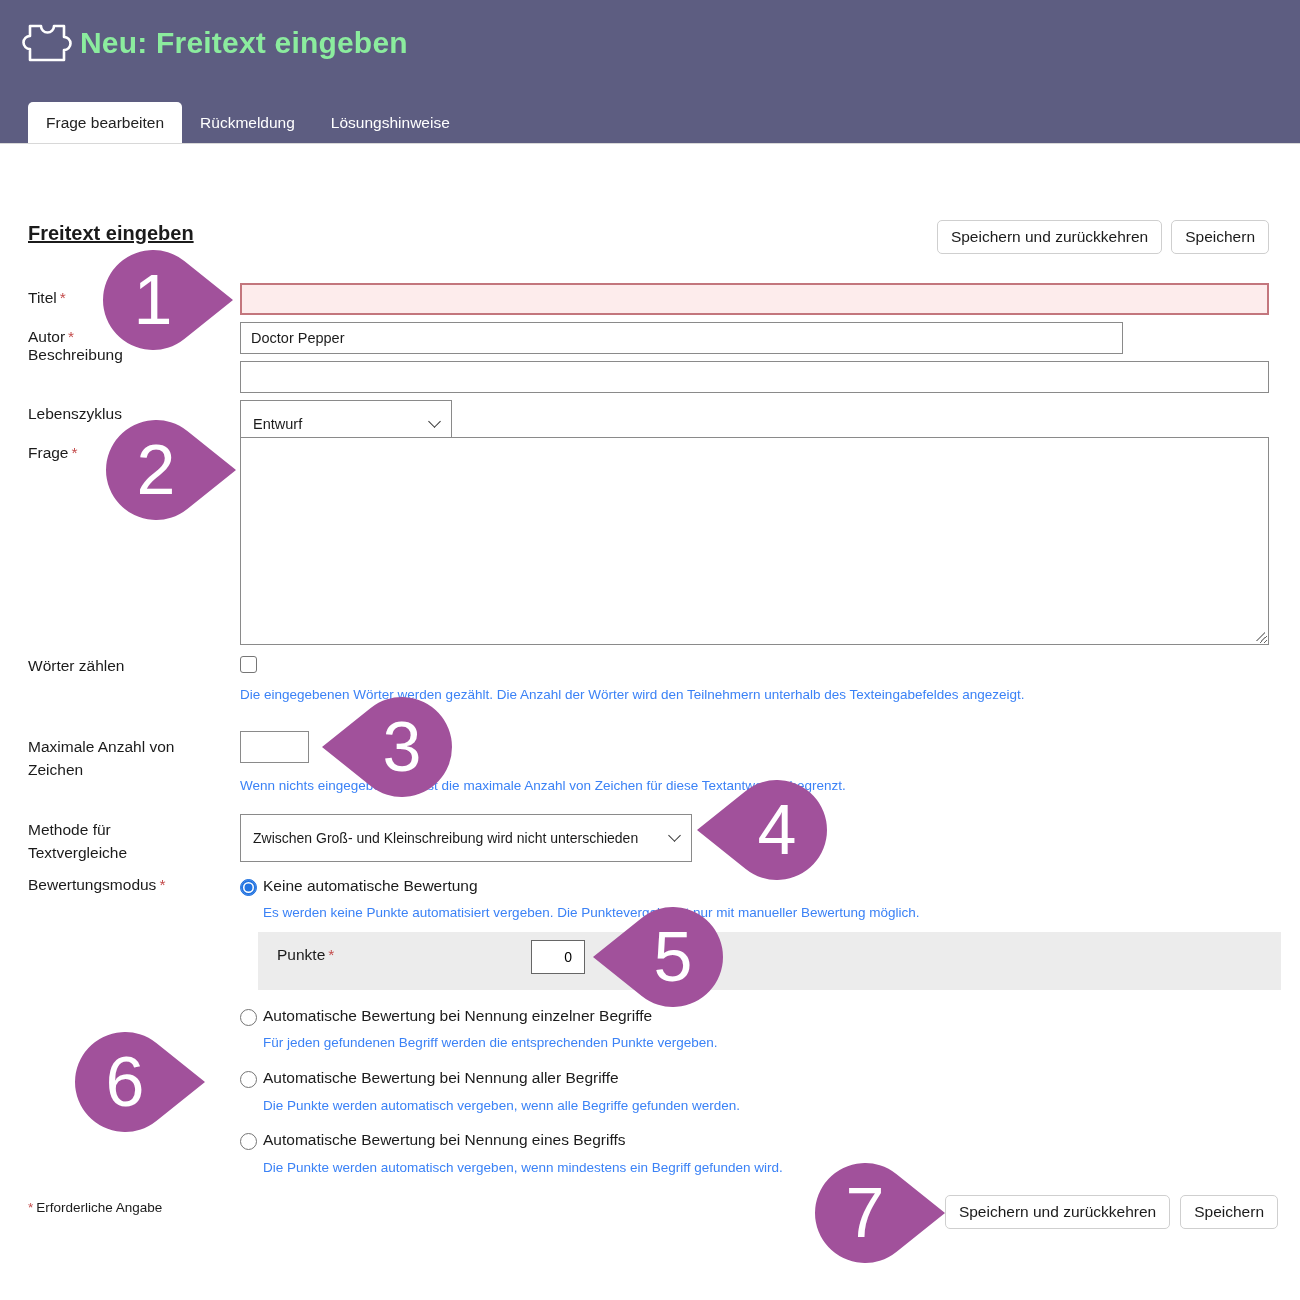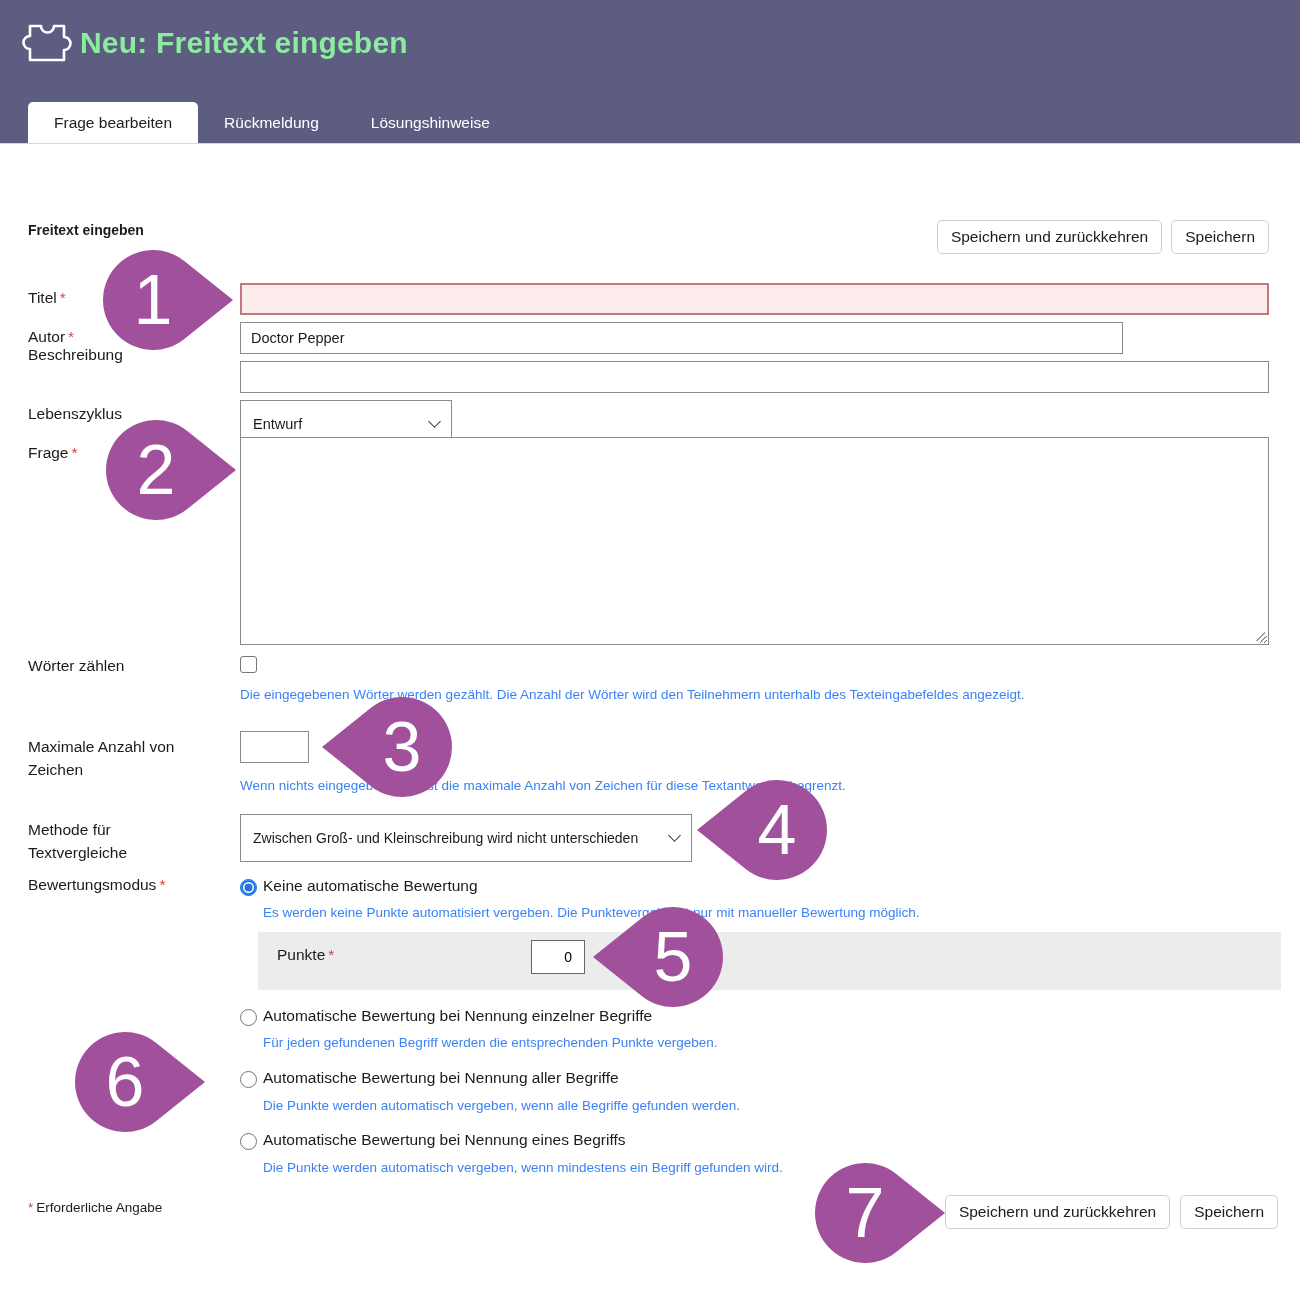--- a/index.html
+++ b/index.html
@@ -13,26 +13,26 @@
   
   #header { position:absolute; top:0; left:0; width:1300px; height:143px;
             background:#5d5d81; box-shadow:0 1px 0 #d8d8d8; }
   #header-icon { position:absolute; left:20px; top:16px; width:52px; height:52px; }
   #header-title { position:absolute; left:80px; top:26px; font-size:30px; font-weight:700;
                   color:#8bec9e; letter-spacing:.2px; white-space:nowrap; }
   #tabbar { position:absolute; left:0; bottom:0; right:0; height:41px;
             display:flex; align-items:stretch; padding-left:28px; }
   .back-link { display:flex; align-items:center; gap:9px; color:#fff;
                font-size:15.5px; margin-right:24px; cursor:pointer; white-space:nowrap; }
-  .tab { display:flex; align-items:center; padding:0 26px; color:#fff;
+  .tab { display:flex; align-items:center; padding:0 18px; color:#fff;
          font-size:15.5px; cursor:pointer; white-space:nowrap; }
   .tab.active { background:#fff; color:#222; border-radius:5px 5px 0 0; }
 
   
-  #page-title { position:absolute; left:28px; top:222px; font-size:14px; font-weight:700; }
+  #page-title { position:absolute; left:28px; top:222px; font-size:20px; font-weight:700;text-decoration:underline; }
   .btn { border:1px solid #cfcfcf; border-radius:5px; background:#fff; color:#1b1b1b;
          font-family:inherit; font-size:15.5px; padding:7px 13px; cursor:pointer; white-space:nowrap; }
   #top-actions { position:absolute; top:220px; right:31px; display:flex; gap:9px; }
   #bottom-actions { position:absolute; top:1195px; right:22px; display:flex; gap:10px; }
 
   
   .field-label { position:absolute; font-size:15.5px; color:#1b1b1b; }
   .req { color:#c34a4a; margin-left:3px; }
   .help { position:absolute; font-size:13.5px; color:#3b82f6; white-space:nowrap; }
 

